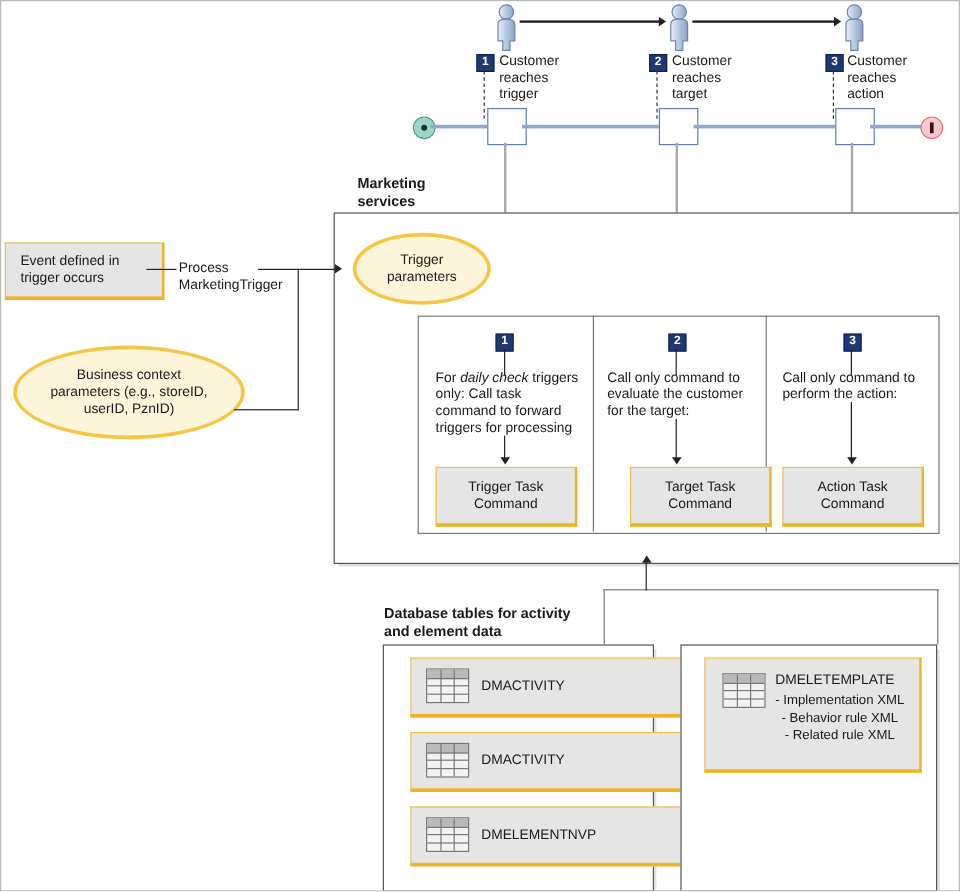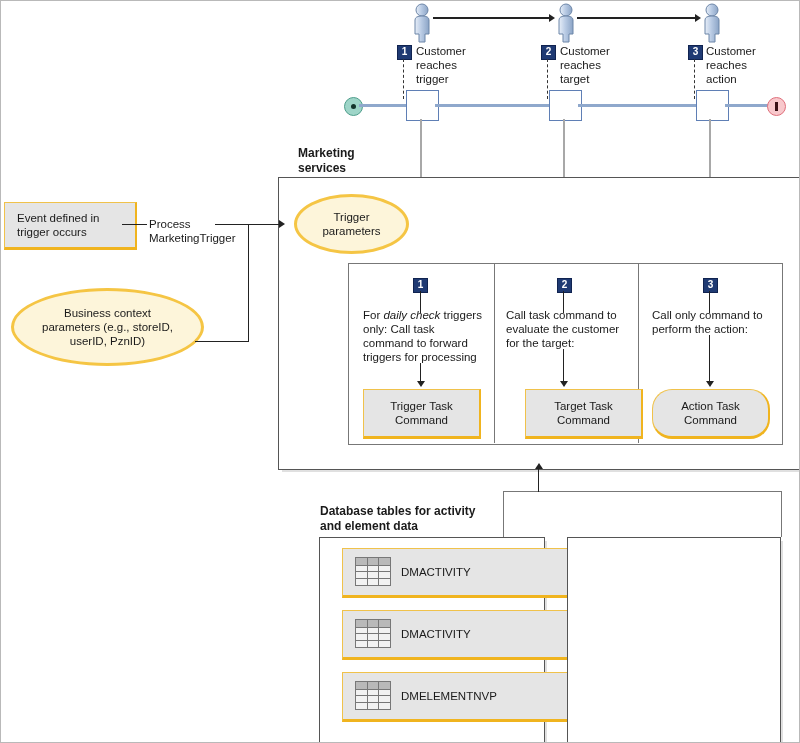--- a/index.html
+++ b/index.html
@@ -260,32 +260,32 @@
   <div class="badge" style="left:412px;top:277px;">1</div>
   <div class="ln-v" style="left:419px;top:290px;height:22px;"></div>
   <div class="txt" style="left:362px;top:307px;width:124px;"><span>For </span><i>daily check</i><span> triggers only: Call task command to forward triggers for processing</span></div>
   <div class="ln-v" style="left:419px;top:362px;height:20px;"></div>
   <div class="blk-arrow-d" style="left:415.5px;top:380px;"></div>
   <div class="y-rect" style="left:362px;top:388px;width:115px;height:46px;">Trigger Task
 Command</div>
 
   <div class="badge" style="left:556px;top:277px;">2</div>
   <div class="ln-v" style="left:562px;top:290px;height:22px;"></div>
-  <div class="txt" style="left:505px;top:307px;width:124px;">Call task command to evaluate the customer for the target:</div>
+  <div class="txt" style="left:505px;top:307px;width:124px;">Call only command to evaluate the customer for the target:</div>
   <div class="ln-v" style="left:562px;top:348px;height:34px;"></div>
   <div class="blk-arrow-d" style="left:558.5px;top:380px;"></div>
   <div class="y-rect" style="left:524px;top:388px;width:115px;height:46px;">Target Task
 Command</div>
 
   <div class="badge" style="left:702px;top:277px;">3</div>
   <div class="ln-v" style="left:708px;top:290px;height:22px;"></div>
   <div class="txt" style="left:651px;top:307px;width:124px;">Call only command to perform the action:</div>
   <div class="ln-v" style="left:708px;top:334px;height:48px;"></div>
   <div class="blk-arrow-d" style="left:704.5px;top:380px;"></div>
-  <div class="y-rect" style="left:651px;top:388px;width:115px;height:46px;border-radius:20px;">Action Task
+  <div class="y-rect" style="left:651px;top:388px;width:115px;height:46px;">Action Task
 Command</div>
 
   <div class="y-rect" style="left:3px;top:201px;width:118px;height:44px;justify-content:flex-start;padding-left:12px;text-align:left;">Event defined in
 trigger occurs</div>
 
   <div class="ln-h" style="left:121px;top:223px;width:25px;"></div>
   <div class="txt" style="left:148px;top:216px;width:100px;">Process
 MarketingTrigger</div>
   <div class="ln-h" style="left:214px;top:223px;width:34px;"></div>
   <div class="ln-v" style="left:247px;top:223px;height:117px;"></div>
@@ -327,14 +327,21 @@
   <div class="tbl-icon" style="left:354px;top:680px;">
       <div class="hdr"></div>
       <div class="r2"></div>
       <div class="r3"></div>
       <div class="c1"></div>
       <div class="c2"></div>
     </div>
 
   <div class="box-plain" style="left:566px;top:536px;width:212px;height:204px;"></div>
 
+  <div class="y-rect" style="left:586px;top:547px;width:178px;height:92px;display:block;">
+    <div class="tbl-icon" style="left:14px;top:12px;"><div class="hdr"></div><div class="r2"></div><div class="r3"></div><div class="c1"></div><div class="c2"></div></div>
+    <div class="tbl-row-label" style="left:58px;top:11px;">DMELETEMPLATE</div>
+    <div class="tbl-sub" style="left:58px;top:28px;">- Implementation XML
+- Behavior rule XML
+- Related rule XML</div>
+  </div>
 
 </div>
 
 </body></html>

